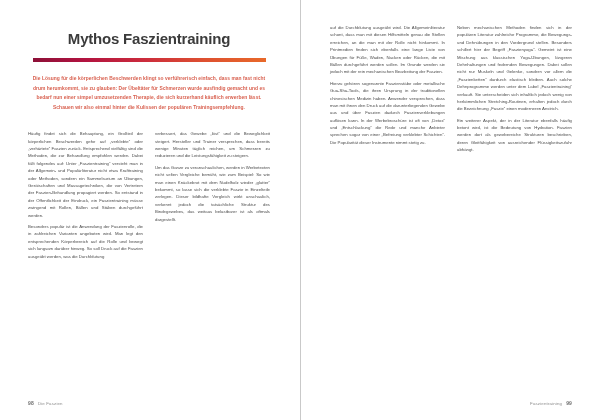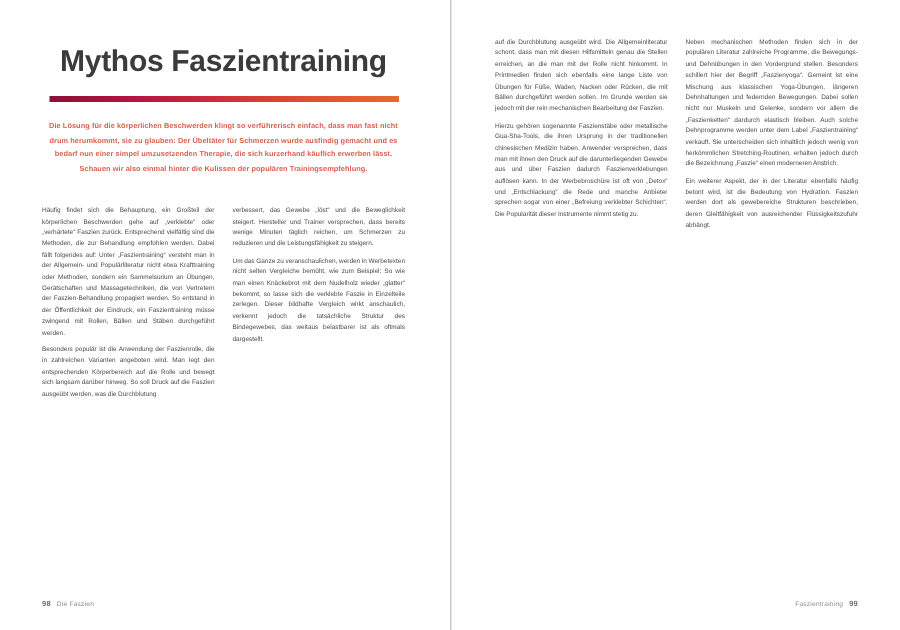--- a/index.html
+++ b/index.html
@@ -14,21 +14,21 @@
   .page { position:relative; width:300px; height:420px; }
   .page.left  { padding:0 30px 0 28px; }
   .page.right { padding:0 28px 0 30px; }
   .gutter {
     position:absolute; left:300px; top:0; width:1px; height:420px;
     background:#c9c9c9;
   }
   
   .title {
     text-align:center;
-    font-size:20px;
+    font-size:15px;
     font-weight:bold;
     letter-spacing:-0.2px;
     color:#3b3b3b;
     margin-top:30px;
   }
   .rule {
     height:4px;
     margin:11px auto 0 auto;
     width:233px;
     background:linear-gradient(to right,#8d1038 0%,#b21340 22%,#cc2c3c 48%,#de5130 74%,#e8692a 100%);

